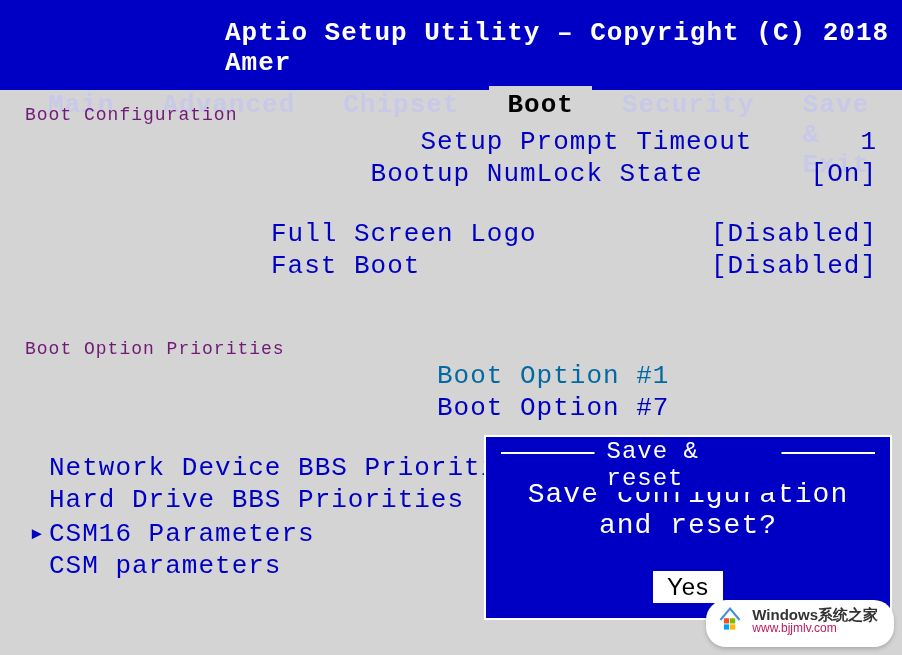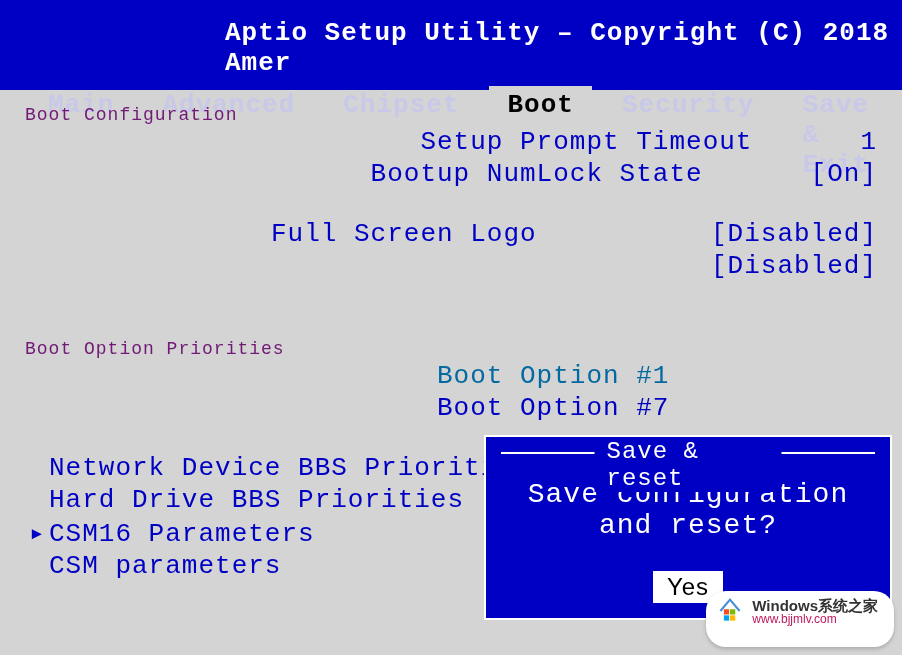--- a/index.html
+++ b/index.html
@@ -128,21 +128,21 @@
       display: block;
       margin: 0 auto;
       letter-spacing: 1px;
     }
     .watermark {
       position: absolute;
       right: 8px;
       bottom: 8px;
       background: #ffffff;
       border-radius: 20px;
-      padding: 6px 16px 22px 10px;
+      padding: 6px 16px 13px 10px;
       display: flex;
       align-items: center;
       gap: 8px;
       box-shadow: 0 2px 4px rgba(0,0,0,0.2);
     }
     .watermark-logo {
       width: 28px;
       height: 28px;
       position: relative;
     }
@@ -196,20 +196,21 @@
   </div>
 
   <div class="spacer"></div>
 
   <div class="config-row">
     <div class="config-label">Full Screen Logo</div>
     <div class="config-value">[Disabled]</div>
   </div>
 
   <div class="config-row">
+    <div class="config-label">Fast Boot</div>
     <div class="config-value">[Disabled]</div>
   </div>
 
   <div class="spacer"></div>
   <div class="spacer"></div>
 
   <div class="section-header">Boot Option Priorities</div>
 
   <div class="config-row">
     <div class="config-label selected">Boot Option #1</div>

